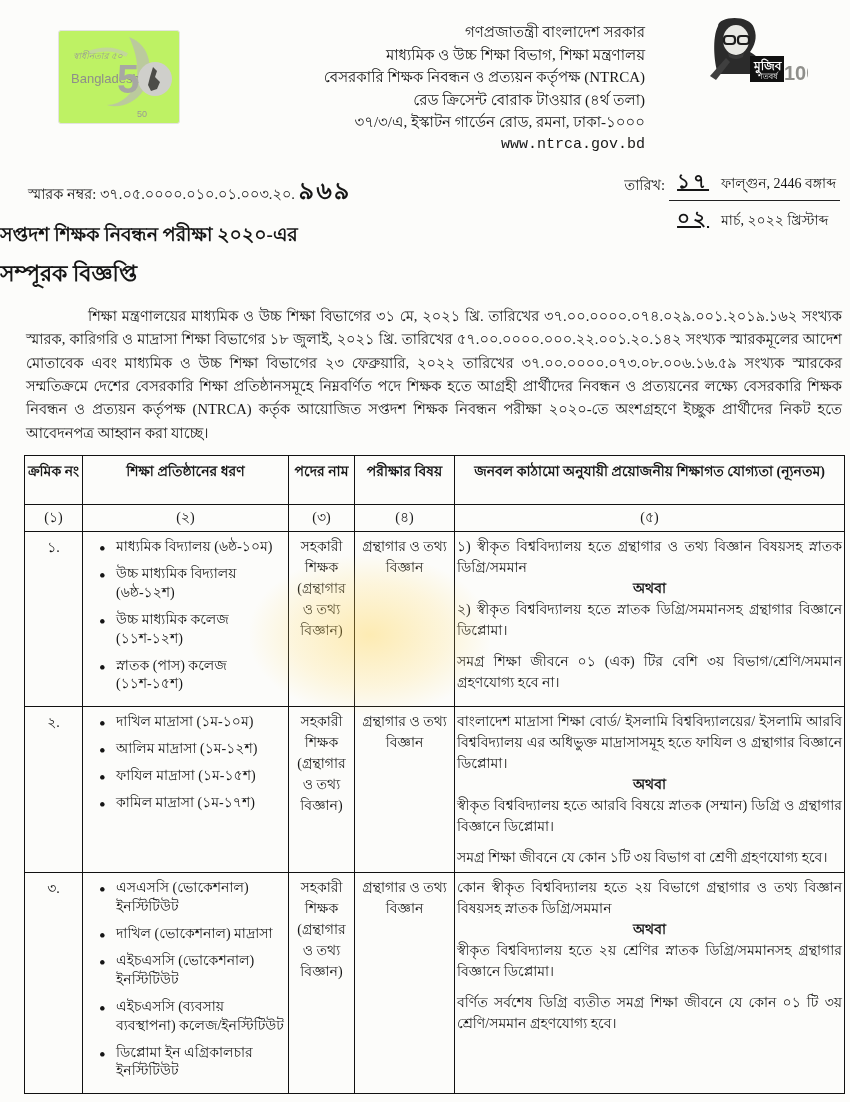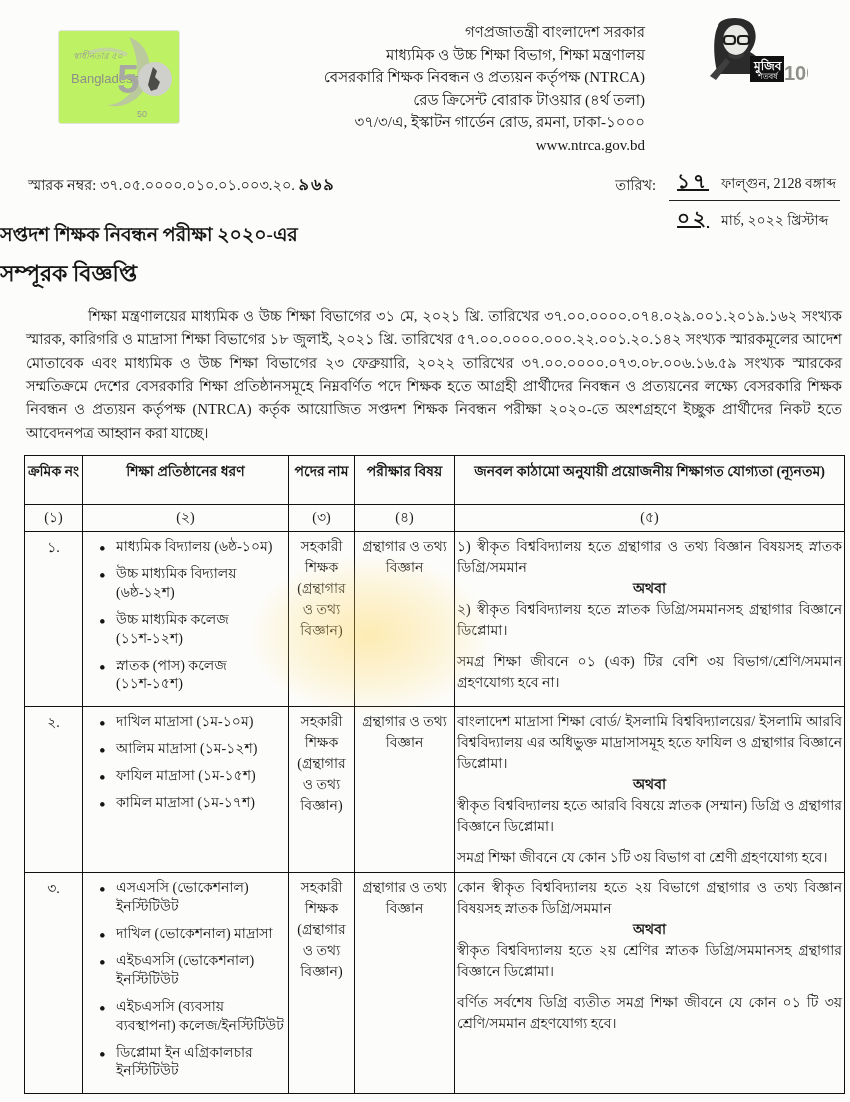--- a/index.html
+++ b/index.html
@@ -6,30 +6,30 @@
   .page{
     width:850px;height:1102px;margin:0 auto;background:#fcfcfa;
     position:relative;overflow:hidden;color:#161616;
     font-family:"Liberation Serif","DejaVu Serif",serif;
     box-shadow:0 0 6px rgba(0,0,0,.25);
   }
   
   .letterhead{position:relative;padding-top:16px;min-height:118px;}
   .head-center{width:440px;margin:5px auto;text-align:right;font-size:15px;line-height:1.5;}
   .head-center .org-line{white-space:nowrap;}
-  .head-center .website{font-family:Liberation Serif, serif;}
+  .head-center .website{font-family:Liberation Mono, monospace;}
   .logo-left{position:absolute;left:58px;top:30px;width:120px;height:92px;
     background:#bef264;border:1px solid #e3e3df;border-radius:3px;}
   .logo-right{position:absolute;right:42px;top:12px;width:120px;height:96px;}
   
   .meta-row{position:relative;height:52px;margin-top:10px;}
   .memo{position:absolute;left:28px;top:6px;font-size:14.5px;}
-  .hand{font-family:"DejaVu Sans",sans-serif;font-weight:bold;font-size:16px;letter-spacing:2px;}
+  .hand{font-family:"DejaVu Sans",sans-serif;font-weight:bold;font-size:24px;letter-spacing:2px;}
   .date-block{position:absolute;right:10px;top:0;display:flex;align-items:flex-start;}
-  .date-label{font-size:14.5px;margin-top:8px;margin-right:13px;}
+  .date-label{font-size:14.5px;margin-top:8px;margin-right:4px;}
   .date-fraction{display:inline-block;text-align:left;font-size:14px;}
   .date-top{border-bottom:1.6px solid #222;padding:0 4px 1px 8px;}
   .date-bottom{padding:2px 4px 0 8px;}
   .date-fraction .hand{font-size:20px;margin-right:12px;letter-spacing:3px;text-decoration:underline;}
   
   .title{margin-top:2px;}
   .title .t1{font-size:19px;font-weight:bold;}
   .title .t2{font-size:22px;font-weight:bold;margin-top:4px;}
   
   .intro{margin:12px 8px 10px 26px;text-align:justify;font-size:14.6px;
@@ -110,21 +110,21 @@
   <div class="meta-row">
     <div class="memo">
       <span>স্মারক নম্বর:</span>
       <span>৩৭.০৫.০০০০.০১০.০১.০০৩.২০.</span>
       <span class="hand">৯৬৯</span>
     </div>
     <div class="date-block">
       <span class="date-label">তারিখ:</span>
       <div class="date-fraction">
         <div class="date-top">
-          <span class="hand">১৭</span><span>ফাল্গুন, 2128 বঙ্গাব্দ</span>
+          <span class="hand">১৭</span><span>ফাল্গুন, 2446 বঙ্গাব্দ</span>
         </div>
         <div class="date-bottom">
           <span class="hand">০২</span><span>মার্চ, ২০২২ খ্রিস্টাব্দ</span>
         </div>
       </div>
     </div>
   </div>
 
   <div class="title">
     <div class="t1">সপ্তদশ শিক্ষক নিবন্ধন পরীক্ষা ২০২০-এর</div>

